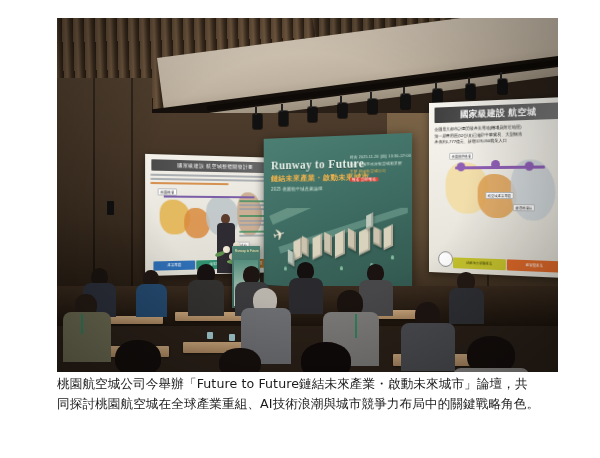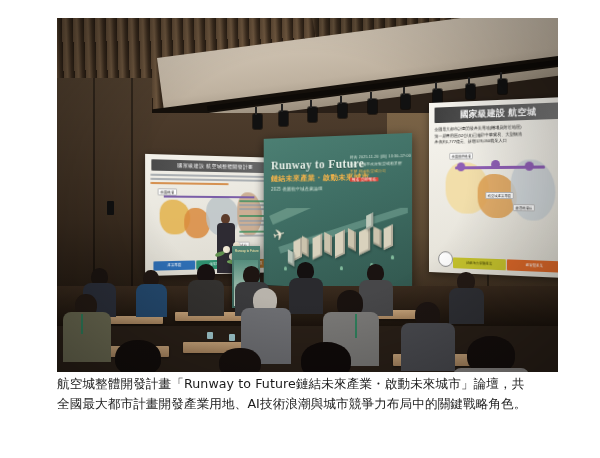--- a/index.html
+++ b/index.html
@@ -432,17 +432,17 @@
       <div class="person">
         <div class="head" style="left:410px;top:86px;width:48px;height:38px;background:#140e0c"></div>
         <div class="torso" style="left:396px;top:118px;width:76px;height:20px;background:#8a8785"></div>
       </div>
     </div>
 
     <div class="vig"></div>
   </div>
 
   <div class="caption">
-    <p>航空城整體開發計畫「Runway to Future鏈結未來產業・啟動未來城市」論壇，共</p>
-    <p>全國最大都市計畫開發產業用地、AI技術浪潮與城市競爭力布局中的關鍵戰略角色。</p>
+    <p>桃園航空城公司今舉辦「Future to Future鏈結未來產業・啟動未來城市」論壇，共</p>
+    <p>同探討桃園航空城在全球產業重組、AI技術浪潮與城市競爭力布局中的關鍵戰略角色。</p>
   </div>
 
 </div>
 
 </body></html>

